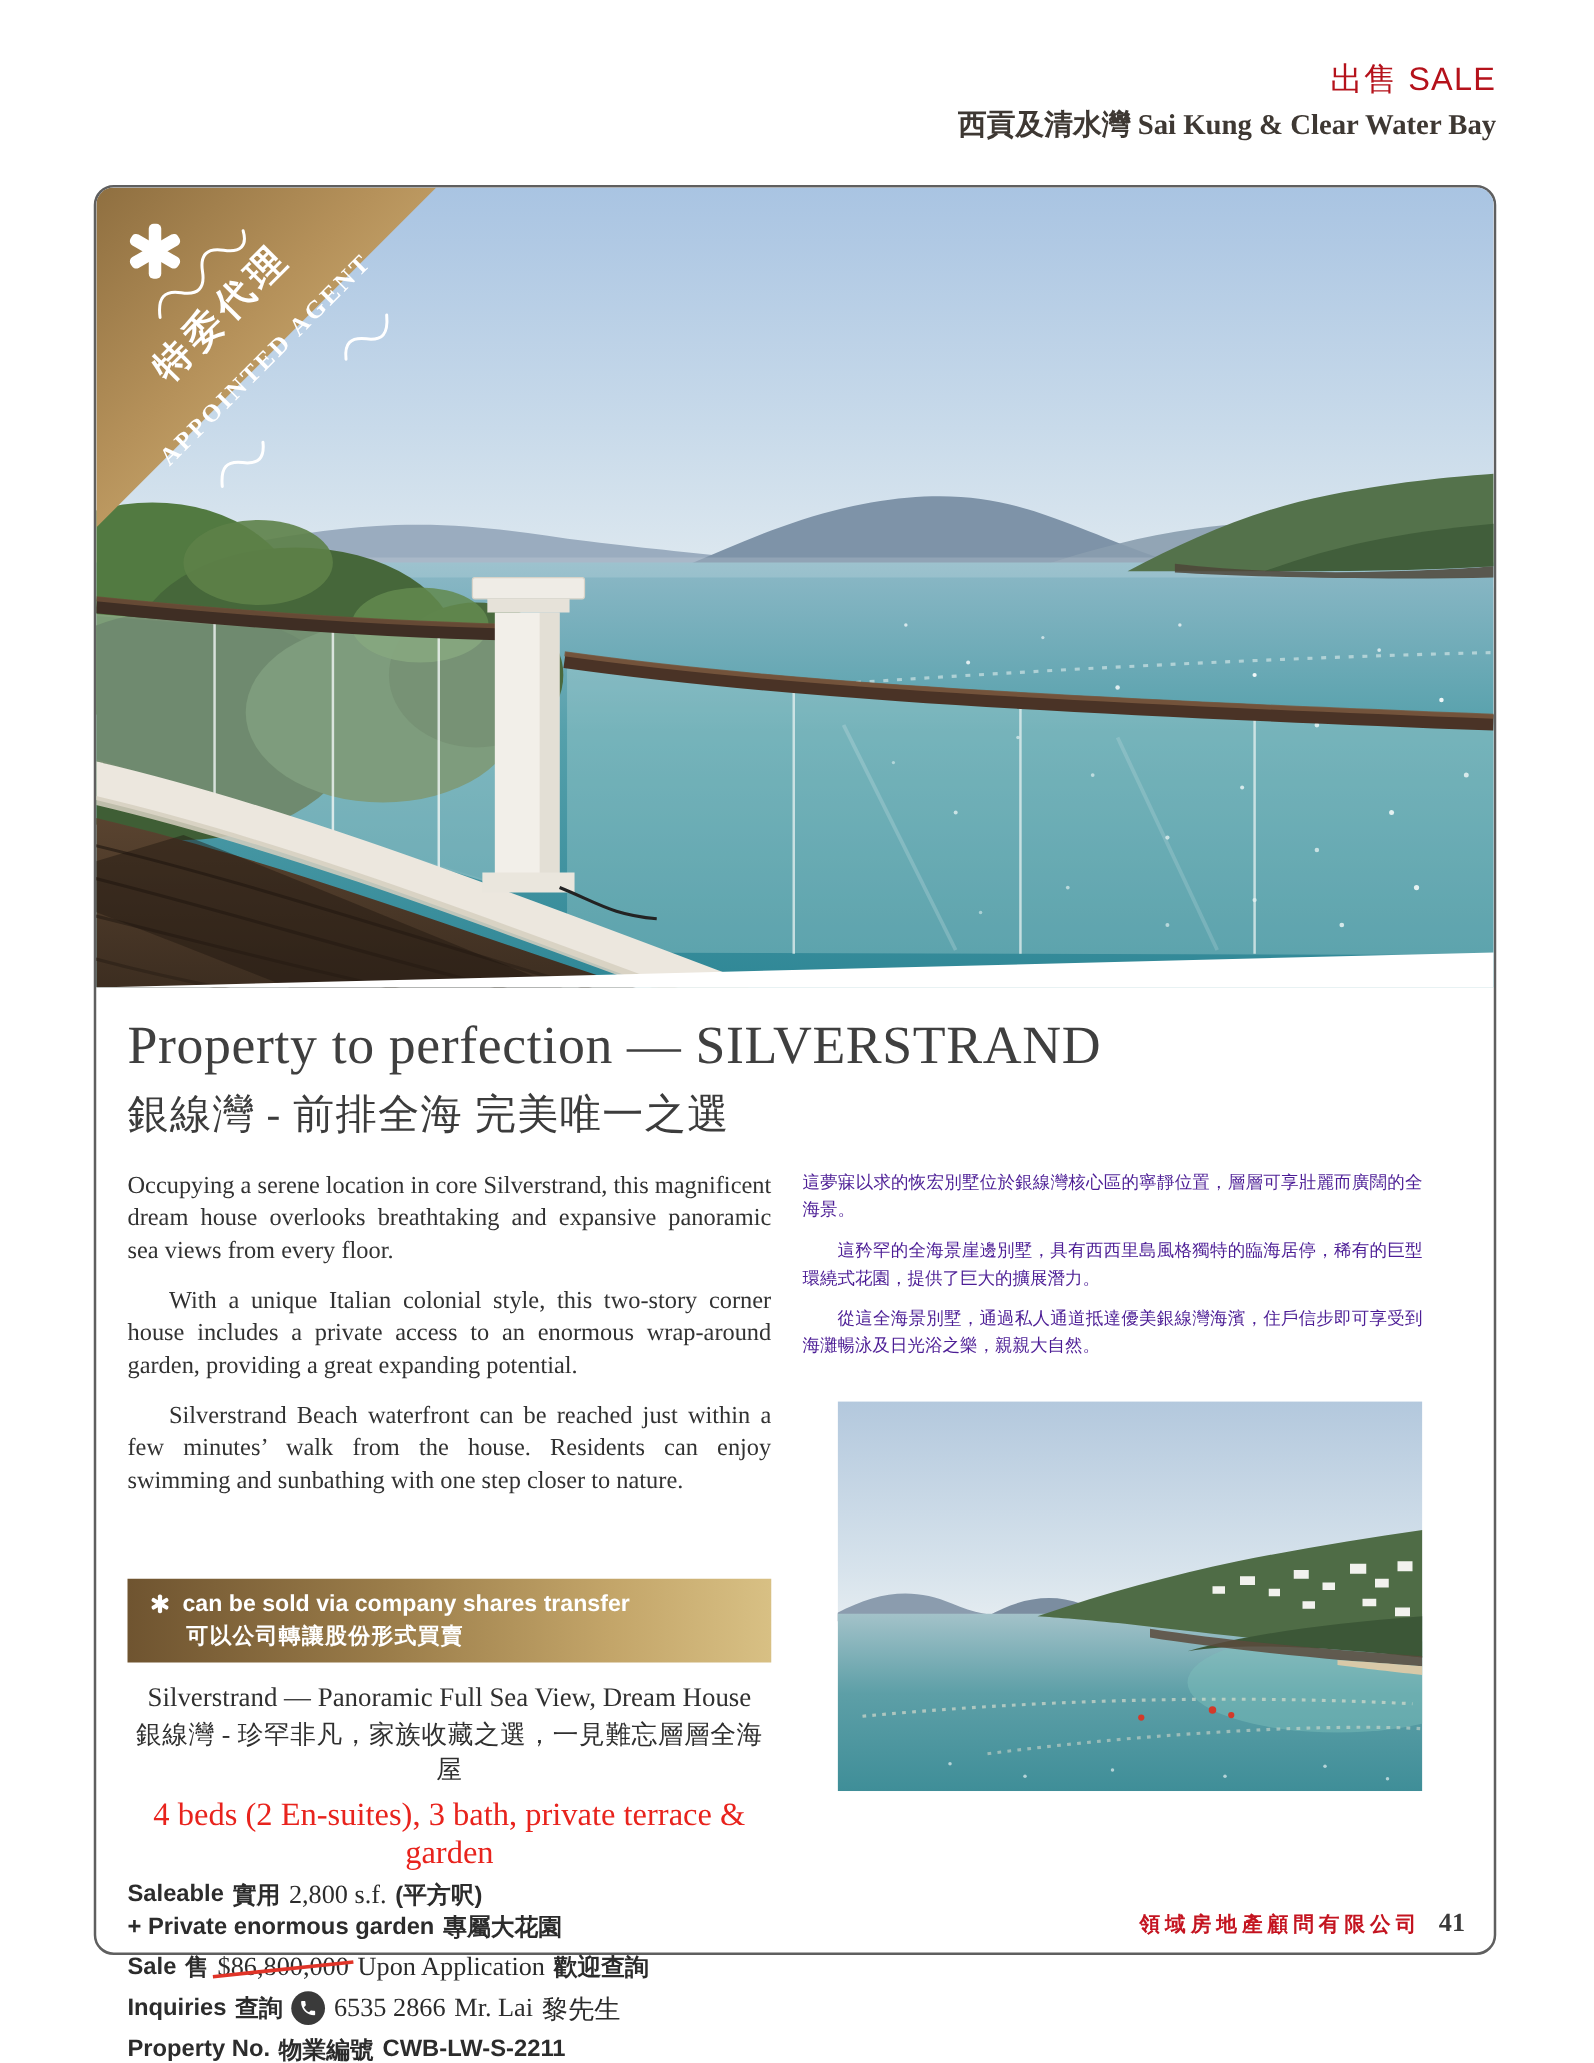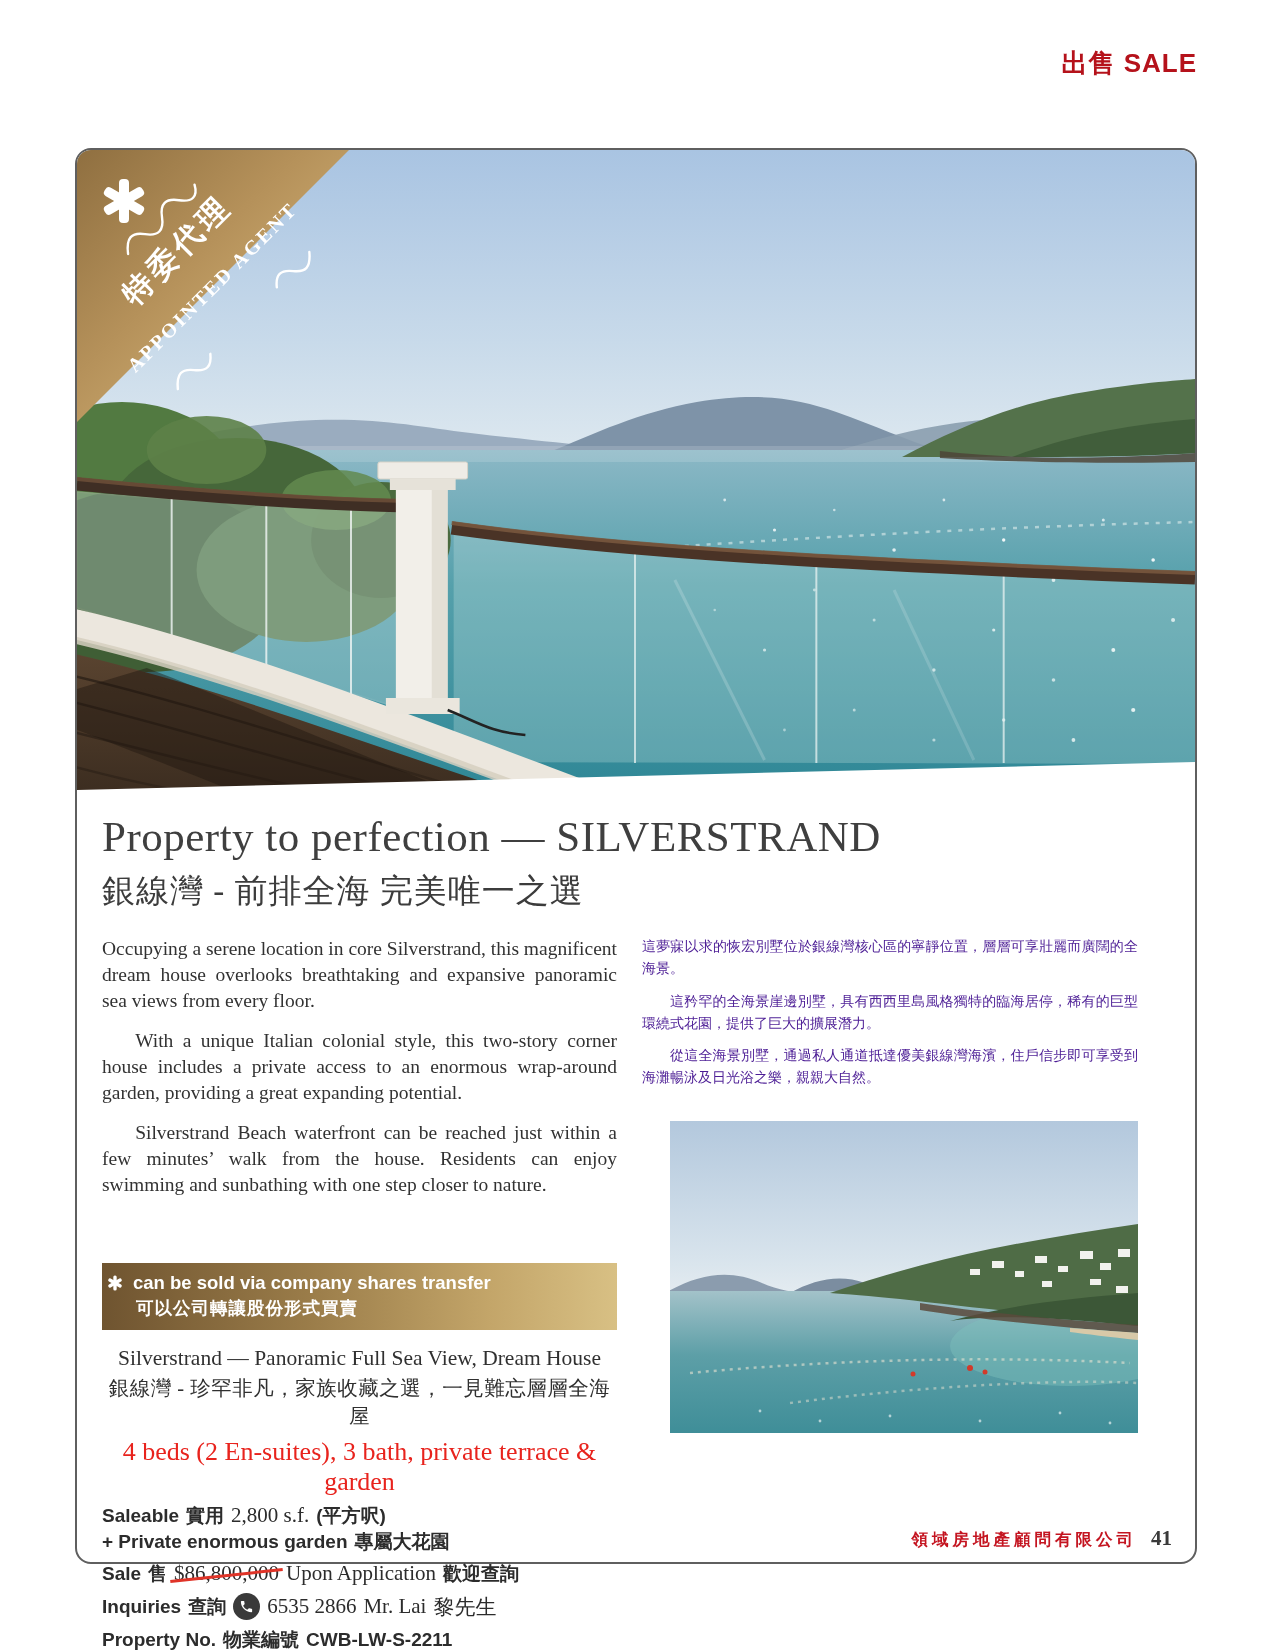--- a/index.html
+++ b/index.html
@@ -2,21 +2,21 @@
 <html><head>
 <meta charset="utf-8">
 <style>
   * { margin:0; padding:0; box-sizing:border-box; }
   html,body { background:#ffffff; }
   body { font-family:"Liberation Serif","DejaVu Serif",serif; }
   .page { position:relative; width:1275px; height:1650px; background:#fff; margin:0 auto; overflow:hidden; }
 
   
   .page-header { position:absolute; top:46px; right:78px; text-align:right; }
-  .sale-line { font-family:"Liberation Sans","DejaVu Sans",sans-serif; font-weight:bold; font-size:26px; color:#b5121b; letter-spacing:1px; }
+  .sale-line { font-family:"Liberation Sans","DejaVu Sans",sans-serif; font-weight:normal; font-size:26px; color:#b5121b; letter-spacing:1px; }
   .region-line { margin-top:3px; font-family:"Liberation Serif","DejaVu Serif",serif; font-weight:bold; font-size:23px; color:#3e3833; }
 
   
   .card { position:absolute; left:75px; top:148px; width:1122px; height:1416px; border:2px solid #5f5f5f; border-radius:16px; background:#fff; }
   .photo-main { position:relative; width:100%; height:640px; border-radius:14px 14px 0 0; overflow:hidden; }
   .photo-main svg.scene { display:block; width:100%; height:100%; }
   .ribbon { position:absolute; left:0; top:0; width:272px; height:272px; pointer-events:none; }
 
   .card-inner { padding:24px 57px 0 25px; }
   .title-en { font-size:43px; font-weight:normal; color:#3f3f3f; letter-spacing:0.5px; line-height:1.05; }
@@ -27,21 +27,21 @@
   .col-zh { width:500px; }
   .col-en p { font-size:19.5px; line-height:1.33; color:#323232; text-align:justify; margin-bottom:14px; }
   .col-zh p { font-size:14px; line-height:1.56; color:#4c1d95; text-align:justify; margin-bottom:11px; }
   p.indent-en { text-indent:1.7em; }
   p.indent-zh { text-indent:2em; }
 
   .photo-secondary { margin-top:32px; margin-left:auto; width:468px; height:312px; overflow:hidden; }
   .photo-secondary svg { display:block; width:100%; height:100%; }
 
   
-  .banner { margin-top:66px; width:515px; min-height:64px; padding:9px 12px 10px 4px;
+  .banner { margin-top:66px; width:515px; min-height:64px; padding:9px 12px 10px 17px;
             background:linear-gradient(90deg,#6f5430 0%,#9a7c49 40%,#c3a569 75%,#d8c084 100%);
             color:#fff; font-family:"Liberation Sans","DejaVu Sans",sans-serif; font-weight:bold; }
   .banner-row1 { display:flex; align-items:center; gap:9px; font-size:18.5px; }
   .banner-row2 { padding-left:30px; margin-top:2px; font-size:17.5px; letter-spacing:1px; }
   .banner .star-sm { flex:0 0 auto; }
 
   
   .listing { margin-top:15px; color:#303030;text-align:center; }
   .l-head-en { font-size:21.5px; line-height:1.25; }
   .l-head-zh { font-size:20.5px; line-height:1.35; margin-top:3px; letter-spacing:0.5px; }
@@ -59,20 +59,24 @@
 </style>
 </head>
 <body>
 
 <div class="page">
 
   <header class="page-header">
     <div class="sale-line">
       <span>出售</span>
       <span>SALE</span>
+    </div>
+    <div class="region-line">
+      <span>西貢及清水灣</span>
+      <span>Sai Kung &amp; Clear Water Bay</span>
     </div>
   </header>
 
   <section class="card">
 
     <div class="photo-main">
       <svg class="scene" viewBox="0 0 1122 640" preserveAspectRatio="none">
         <defs>
           <linearGradient id="sky" x1="0" y1="0" x2="0" y2="1">
             <stop offset="0" stop-color="#a9c4e2"></stop>

